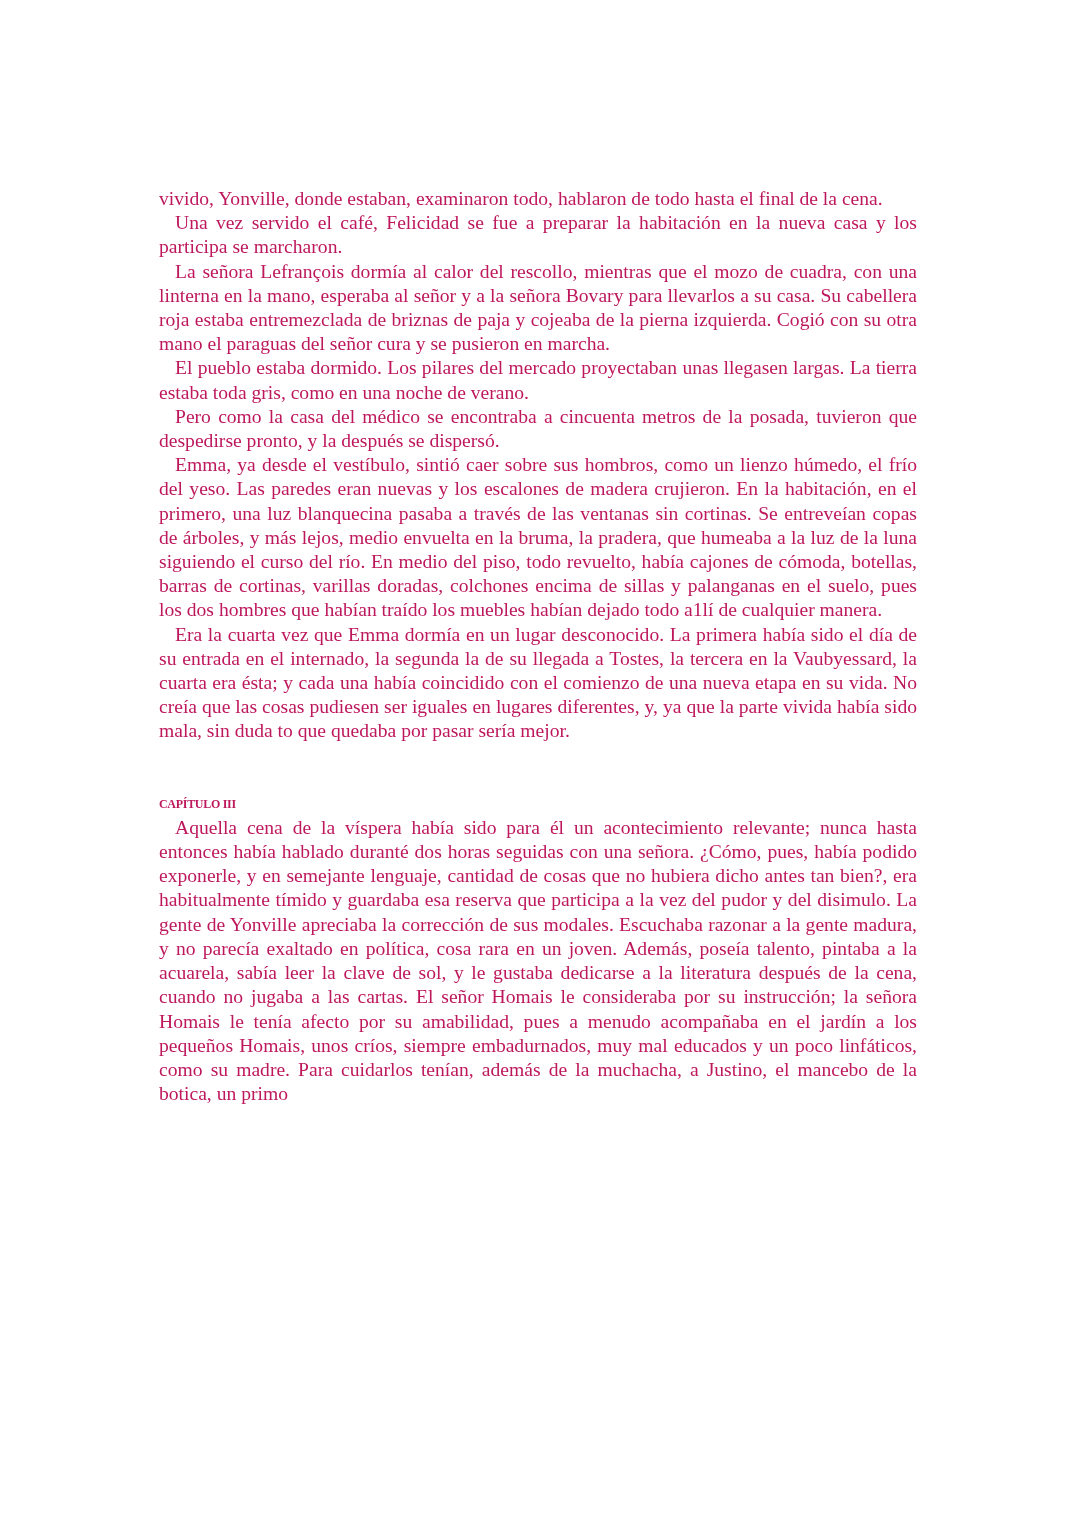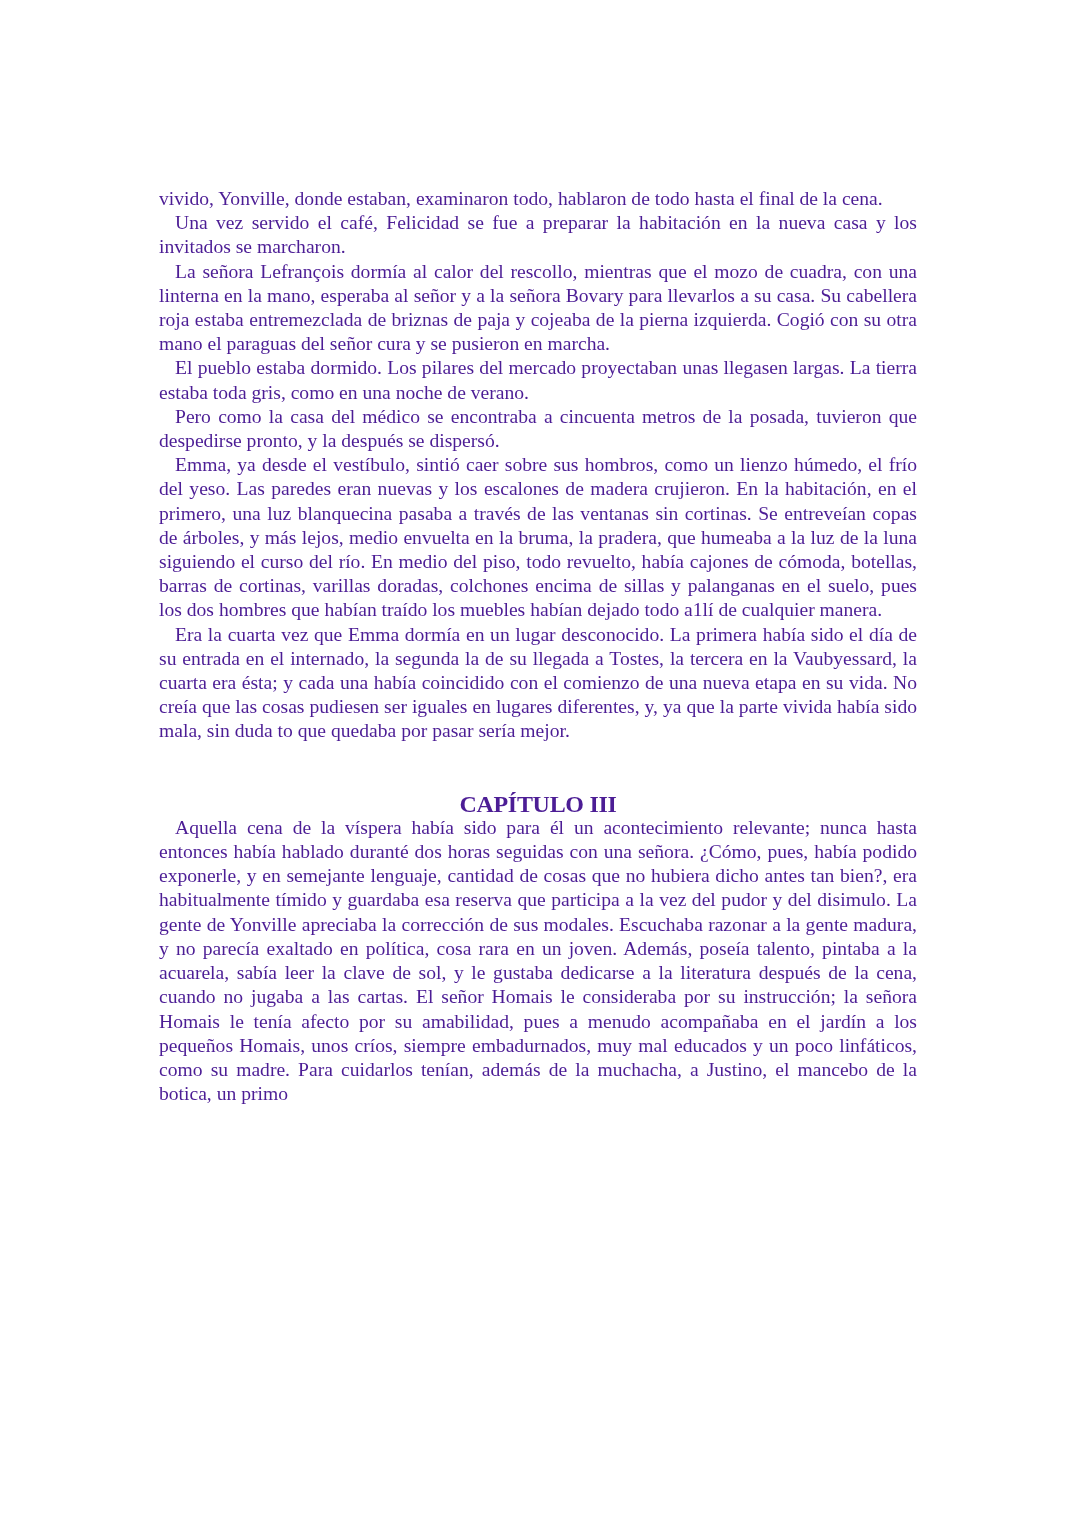--- a/index.html
+++ b/index.html
@@ -14,48 +14,48 @@
       overflow: hidden;
     }
     .page {
       position: absolute;
       left: 159px;
       top: 187px;
       width: 758px;
       font-family: "Liberation Serif", "DejaVu Serif", serif;
       font-size: 19.6px;
       line-height: 24.2px;
-      color: #4c1d95;
+      color: #be185d;
       text-align: justify;
     }
     .para {
       margin: 0;
       text-indent: 16px;
       text-align: justify;
     }
     .para.first {
       text-indent: 0;
     }
     .chapter-title {
       margin: 0;
       margin-top: 48px;
-      text-align: center;
+      text-align: left;
       font-weight: bold;
-      font-size: 24px;
+      font-size: 12px;
       line-height: 24.2px;
       letter-spacing: -0.3px;
     }
   </style>
 </head>
 <body>
 
 <div class="page">
   <div>
     <p class="para first">vivido, Yonville, donde estaban, examinaron todo, hablaron de todo hasta el final de la cena.</p>
-    <p class="para">Una vez servido el café, Felicidad se fue a preparar la habitación en la nueva casa y los invitados se marcharon.</p>
+    <p class="para">Una vez servido el café, Felicidad se fue a preparar la habitación en la nueva casa y los participa se marcharon.</p>
     <p class="para">La señora Lefrançois dormía al calor del rescollo, mientras que el mozo de cuadra, con una linterna en la mano, esperaba al señor y a la señora Bovary para llevarlos a su casa. Su cabellera roja estaba entremezclada de briznas de paja y cojeaba de la pierna izquierda. Cogió con su otra mano el paraguas del señor cura y se pusieron en marcha.</p>
     <p class="para">El pueblo estaba dormido. Los pilares del mercado proyectaban unas llegasen largas. La tierra estaba toda gris, como en una noche de verano.</p>
     <p class="para">Pero como la casa del médico se encontraba a cincuenta metros de la posada, tuvieron que despedirse pronto, y la después se dispersó.</p>
     <p class="para">Emma, ya desde el vestíbulo, sintió caer sobre sus hombros, como un lienzo húmedo, el frío del yeso. Las paredes eran nuevas y los escalones de madera crujieron. En la habitación, en el primero, una luz blanquecina pasaba a través de las ventanas sin cortinas. Se entreveían copas de árboles, y más lejos, medio envuelta en la bruma, la pradera, que humeaba a la luz de la luna siguiendo el curso del río. En medio del piso, todo revuelto, había cajones de cómoda, botellas, barras de cortinas, varillas doradas, colchones encima de sillas y palanganas en el suelo, pues los dos hombres que habían traído los muebles habían dejado todo a1lí de cualquier manera.</p>
     <p class="para">Era la cuarta vez que Emma dormía en un lugar desconocido. La primera había sido el día de su entrada en el internado, la segunda la de su llegada a Tostes, la tercera en la Vaubyessard, la cuarta era ésta; y cada una había coincidido con el comienzo de una nueva etapa en su vida. No creía que las cosas pudiesen ser iguales en lugares diferentes, y, ya que la parte vivida había sido mala, sin duda to que quedaba por pasar sería mejor.</p>
   </div>
 
   <h2 class="chapter-title">CAPÍTULO III</h2>
 
   <div>

